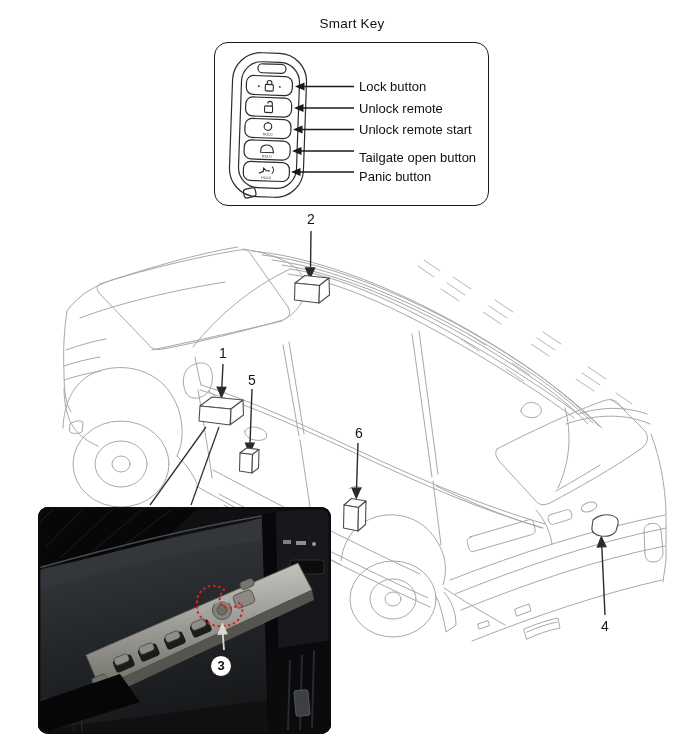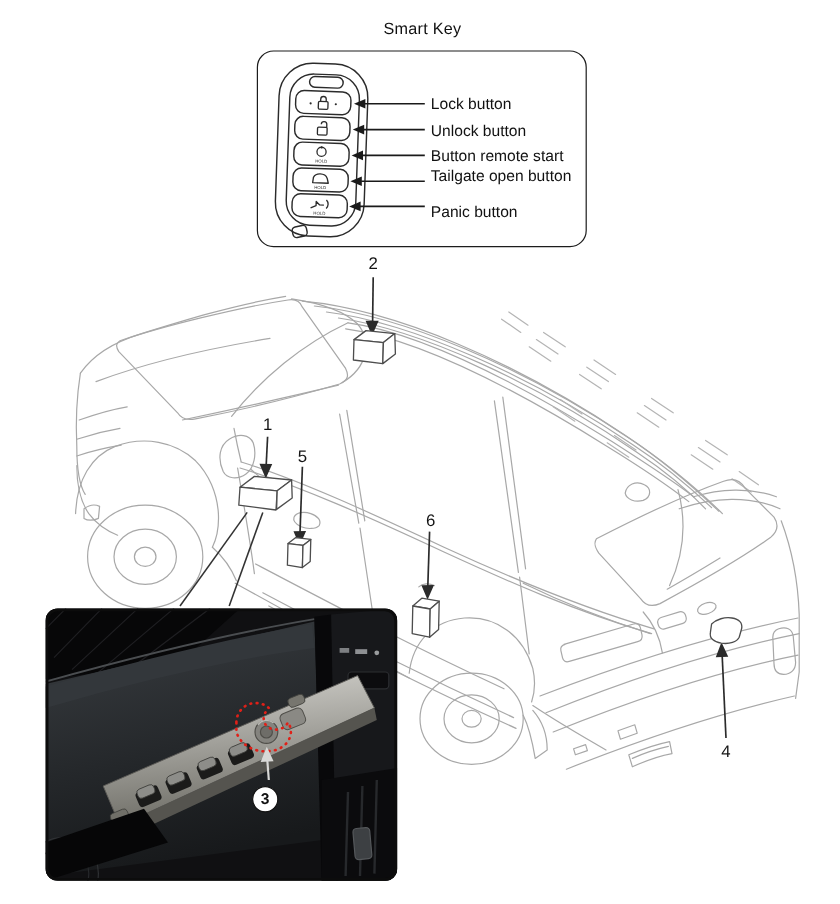--- a/index.html
+++ b/index.html
@@ -278,23 +278,23 @@
           <polygon points="222.4,624.5 218.6,634 226.6,633.5"></polygon>
         </g>
       </g>
       <rect x="39.2" y="508.2" width="290.6" height="224.6" rx="9" fill="none" stroke="#0c0c0c" stroke-width="2.4"></rect>
     </g>
   </svg>
 
   <div class="title">Smart Key</div>
 
   <div class="lbl" style="top:80px">Lock button</div>
-  <div class="lbl" style="top:101.5px">Unlock button</div>
-  <div class="lbl" style="top:123px">Button remote start</div>
-  <div class="lbl" style="top:140px">Tailgate open button</div>
+  <div class="lbl" style="top:101.5px">Unlock remote</div>
+  <div class="lbl" style="top:123px">Unlock remote start</div>
+  <div class="lbl" style="top:151px">Tailgate open button</div>
   <div class="lbl" style="top:170px">Panic button</div>
 
   <div class="num" style="left:215px;top:347px">1</div>
   <div class="num" style="left:303px;top:213px">2</div>
   <div class="num" style="left:597px;top:620px">4</div>
   <div class="num" style="left:244px;top:374px">5</div>
   <div class="num" style="left:351px;top:427px">6</div>
 
   <div class="badge">3</div>
 

